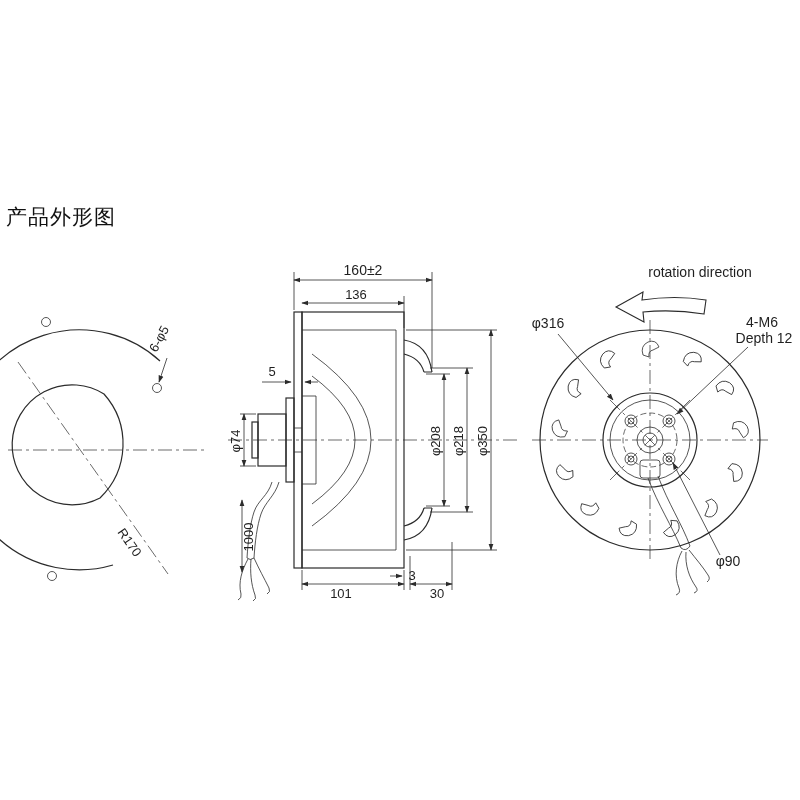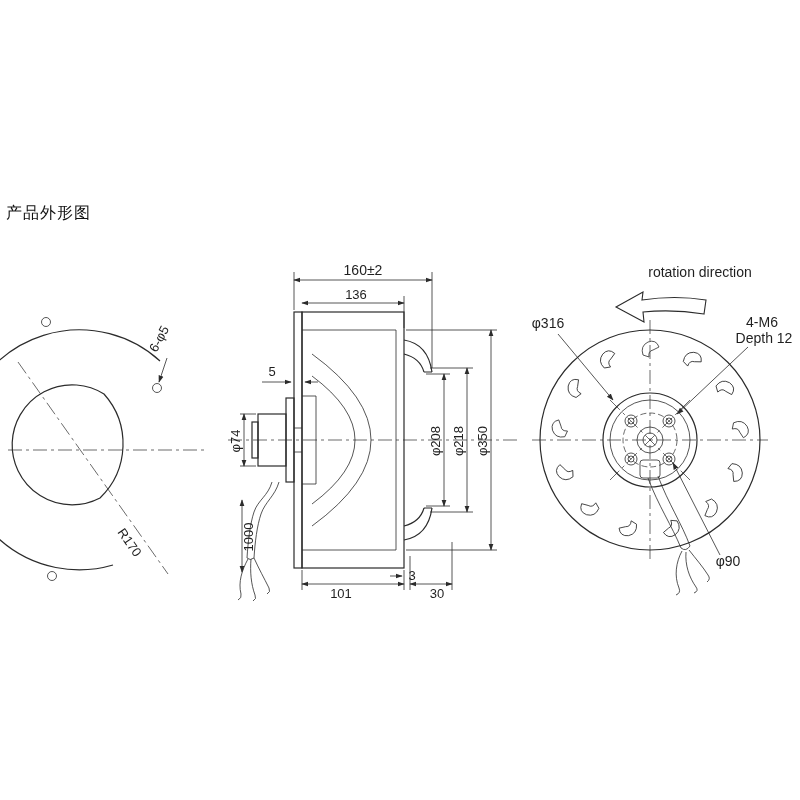--- a/index.html
+++ b/index.html
@@ -1,19 +1,19 @@
 <!DOCTYPE html>
 <html><head>
 <meta charset="utf-8">
 <style>
   html,body{margin:0;padding:0;background:#fff;}
   #canvas{position:relative;width:800px;height:800px;background:#ffffff;overflow:hidden;
           font-family:"Liberation Sans",sans-serif;}
   #drawing{position:absolute;left:0;top:0;}
-  #title{position:absolute;left:6px;top:203px;font-size:16px;color:#111;
+  #title{position:absolute;left:6px;top:203px;font-size:21px;color:#111;
          font-family:Liberation Serif, serif;letter-spacing:1px;}
   .dim{font-family:"Liberation Sans",sans-serif;font-size:13px;fill:#1f1f1f;}
   .dim-lg{font-family:"Liberation Sans",sans-serif;font-size:14px;fill:#1f1f1f;}
   .outline{stroke:#2b2b2b;stroke-width:1.2;fill:none;}
   .thin{stroke:#2b2b2b;stroke-width:0.8;fill:none;}
   .dimline{stroke:#2b2b2b;stroke-width:0.8;fill:none;}
   .cl{stroke:#2b2b2b;stroke-width:0.7;fill:none;stroke-dasharray:14 4 3 4;}
   .dash{stroke:#2b2b2b;stroke-width:0.7;fill:none;stroke-dasharray:6 3;}
 </style>
 </head>

